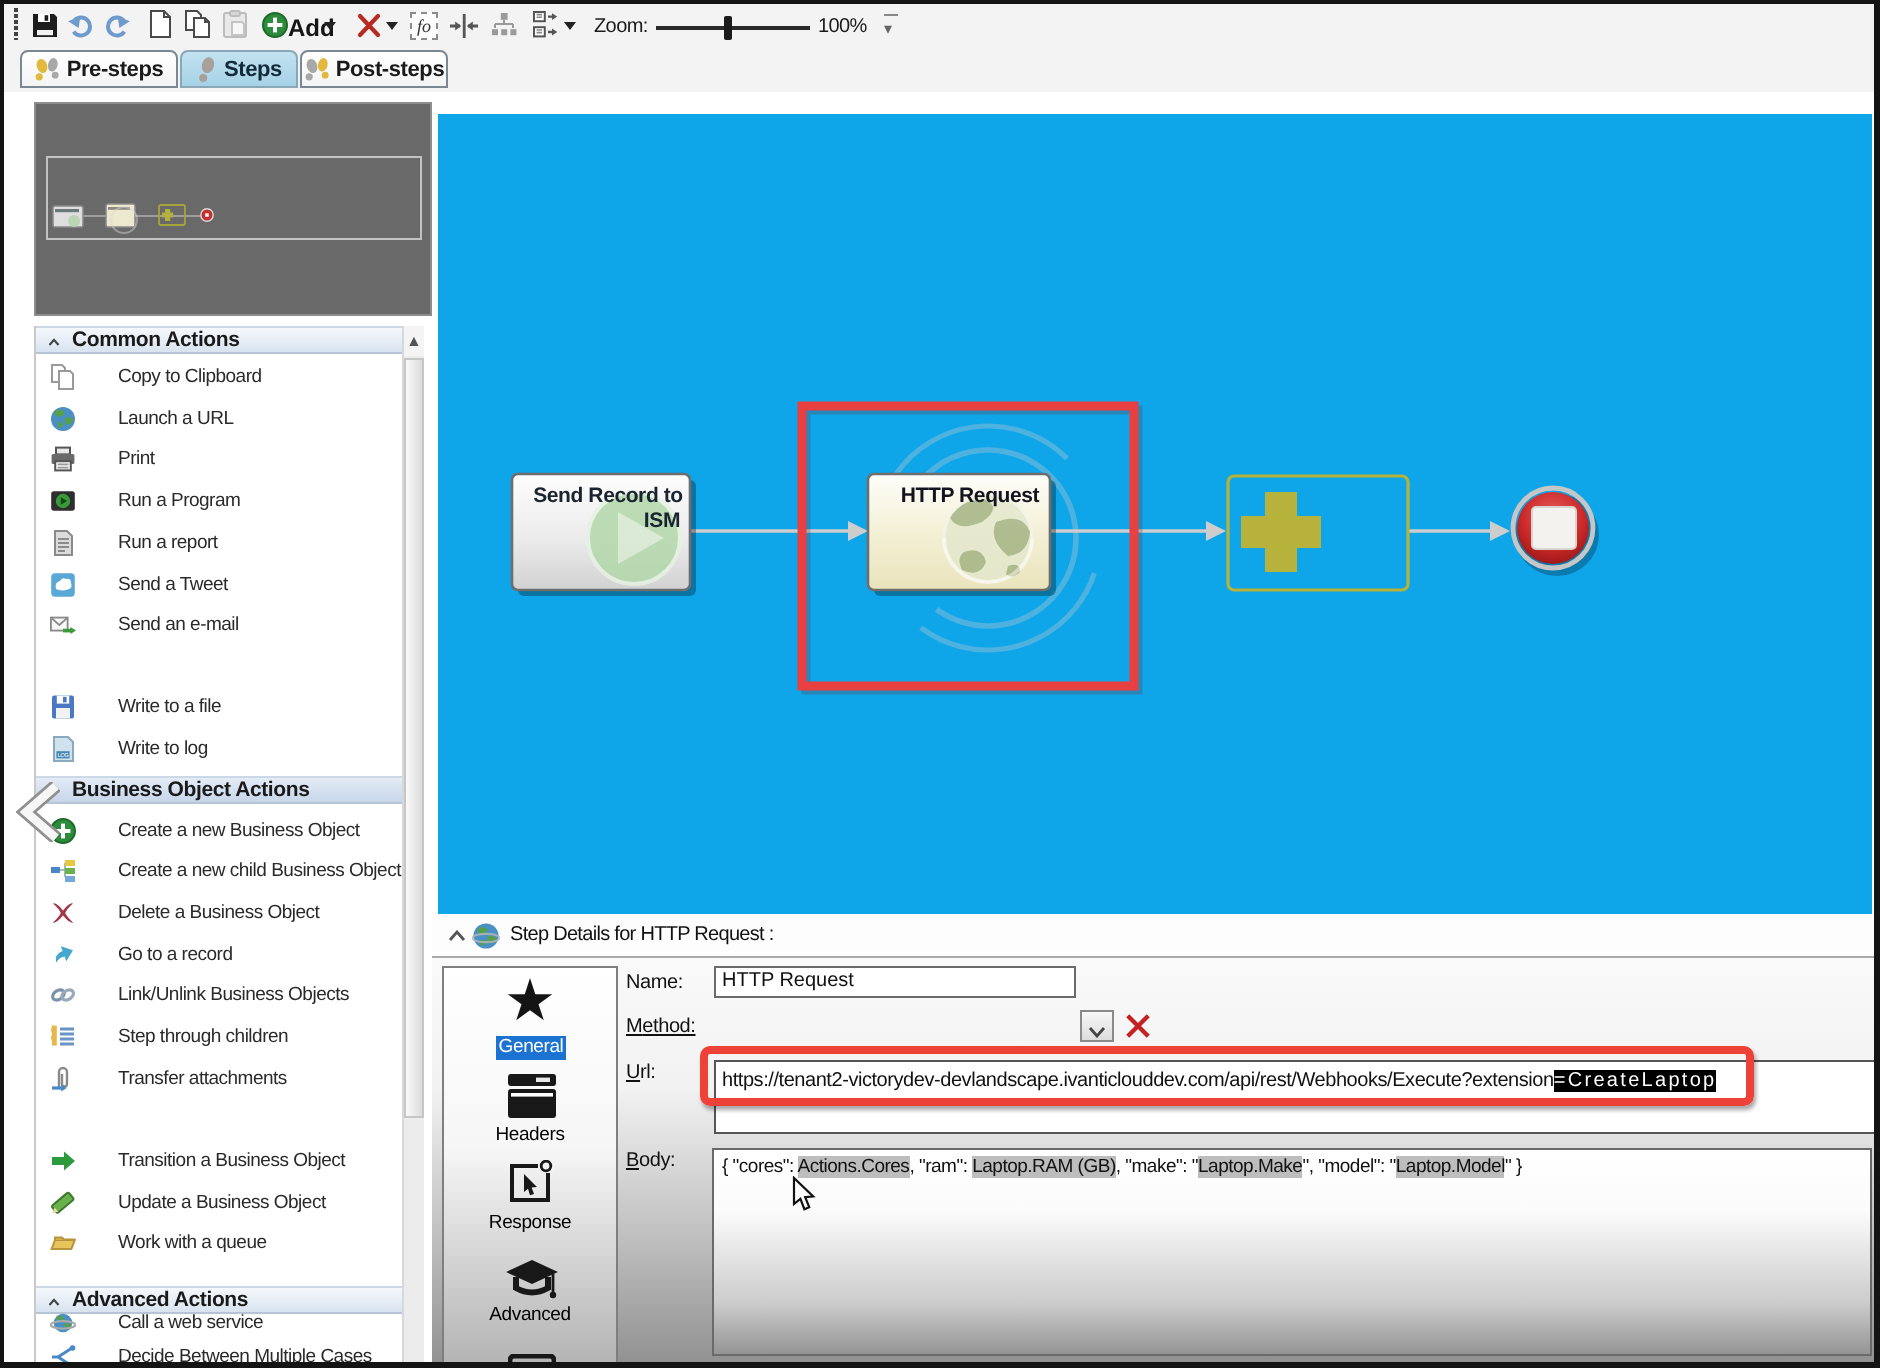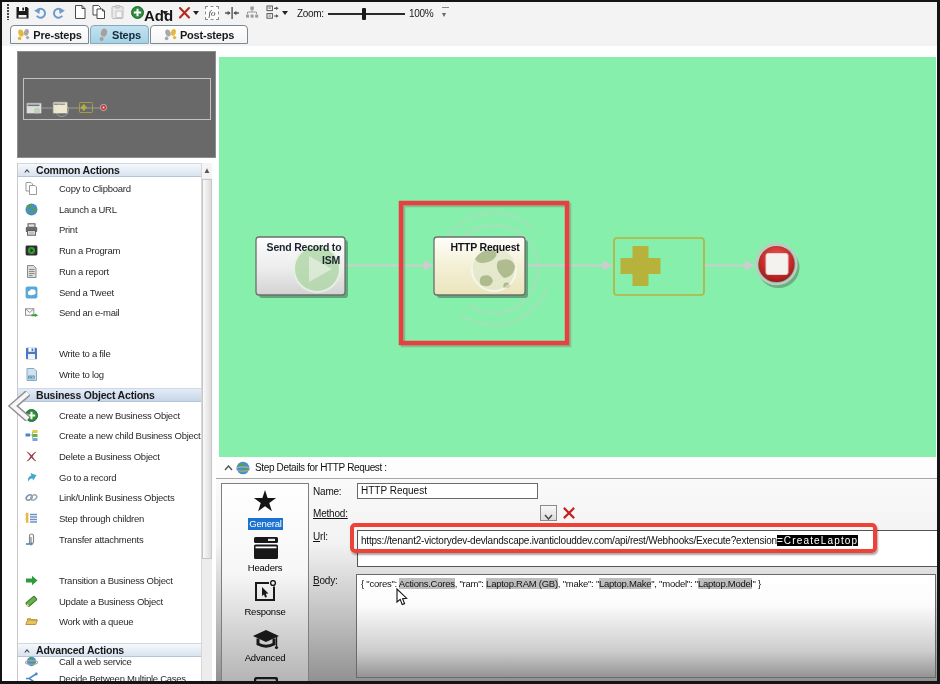--- a/index.html
+++ b/index.html
@@ -27,21 +27,21 @@
  padding-left:18px;line-height:13px;}
 .sechdr .chev{position:absolute;left:6px;top:4px;width:6px;height:6px;}
 .item{position:absolute;left:0;width:184px;height:20px;font-size:9.5px;letter-spacing:-0.25px;color:#2a2a2a;display:flex;align-items:center;}
 .item .ic{position:absolute;left:7px;top:3px;width:13px;height:13px;}
 .item .tx{position:absolute;left:41px;top:4px;white-space:nowrap;}
 #ascroll{position:absolute;right:0;top:0;width:11px;height:523px;background:#ececec;border-left:1px solid #d8d8d8;}
 #ascroll .up{position:absolute;top:0;left:0;width:10px;height:15px;background:#f4f4f4;color:#555;font-size:8px;text-align:center;line-height:15px;}
 #ascroll .th{position:absolute;top:16px;left:0;width:10px;height:380px;background:linear-gradient(90deg,#fafafa,#dcdcdc);border:1px solid #c6c6c6;}
 #collapse{position:absolute;left:6px;top:389px;z-index:5;}
 
-#canvas{position:absolute;left:217px;top:55px;width:717px;height:400px;background:#86efac;}
+#canvas{position:absolute;left:217px;top:55px;width:717px;height:400px;background:#0ea5e9;}
 
 #details{position:absolute;left:214px;top:455px;width:723px;height:229px;
  background:linear-gradient(#fcfcfc 0%,#f2f2f2 38%,#bdbdbd 72%,#8e8e8e 100%);}
 #dhdr{position:absolute;left:0;top:0;width:723px;height:22px;background:#fdfdfd;border-bottom:1px solid #a8a8a8;
  font-size:10.5px;color:#111;}
 #sidebar{position:absolute;left:5px;top:26px;width:88px;height:203px;border:1px solid #7f7f7f;
  background:linear-gradient(#ffffff 0%,#f6f6f6 45%,#b2b2b2 100%);text-align:center;}
 .sblbl{font-size:9.5px;letter-spacing:-0.2px;color:#000;}
 .flabel{position:absolute;left:97px;font-size:10px;letter-spacing:-0.2px;color:#111;}
 .finput{position:absolute;left:141px;border:1px solid #6a6a6a;background:#fff;font-size:10.5px;color:#111;
@@ -87,21 +87,21 @@
       <rect x="1" y="1.5" width="11" height="12" rx="1" fill="#e9e9e9" stroke="#bdbdbd"></rect>
       <rect x="4" y="0.5" width="5" height="2.5" rx="1" fill="#d6d6d6" stroke="#bdbdbd"></rect>
       <path d="M5 6 H10 L11 7 V12.5 H5 Z" fill="#f6f6f6" stroke="#c4c4c4"></path>
     </svg>
 
     <svg class="abs" style="left:129px;top:4px" width="13" height="13" viewBox="0 0 13 13">
       <circle cx="6.5" cy="6.5" r="6" fill="#2c8c3c" stroke="#1d6a2a"></circle>
       <rect x="5.5" y="2.8" width="2" height="7.4" fill="#fff"></rect>
         <rect x="2.8" y="5.5" width="7.4" height="2" fill="#fff"></rect>
     </svg>
-    <div class="abs" style="left:142px;top:5px;font-size:15px;font-weight:bold;color:#161616;">Add</div>
+    <div class="abs" style="left:142px;top:5px;font-size:12px;font-weight:bold;color:#161616;">Add</div>
     <span class="caret abs" style="left:160px;top:9px"></span>
 
     <svg class="abs" style="left:176px;top:4px" width="13" height="13" viewBox="0 0 13 13">
       <path d="M2 2 L11 11.5 M11 2 L2 11.5" stroke="#b62a22" stroke-width="2.1" stroke-linecap="round"></path>
     </svg>
     <span class="caret abs" style="left:191px;top:9px"></span>
 
     <div class="abs" style="left:203px;top:4px;width:14px;height:14px;border:1px dashed #8a8a8a;background:#fdfdfd;
       font-size:9px;font-style:italic;color:#333;text-align:center;line-height:12px;font-family:'Liberation Serif',serif;">fo</div>
 
@@ -147,21 +147,21 @@
         </svg>
       <span>Pre-steps</span>
     </div>
     <div class="tab sel" style="left:88px;width:59px;">
       <svg width="11" height="14" viewBox="0 0 11 14">
           <ellipse cx="6" cy="4.6" rx="3" ry="4" fill="#a8a09a" transform="rotate(16 6 4.6)"></ellipse>
           <circle cx="3.6" cy="11" r="2" fill="#a8a09a"></circle>
         </svg>
       <span>Steps</span>
     </div>
-    <div class="tab" style="left:148px;width:98px;">
+    <div class="tab" style="left:148px;width:74px;">
       <svg width="13" height="14" viewBox="0 0 13 14">
           <ellipse cx="4" cy="5" rx="2.6" ry="3.6" fill="#a8a8a8" transform="rotate(-18 4 5)"></ellipse>
           <circle cx="2.6" cy="10.4" r="1.8" fill="#a8a8a8"></circle>
           <ellipse cx="9.4" cy="4.4" rx="2.4" ry="3.4" fill="#e2b93c" transform="rotate(14 9.4 4.4)"></ellipse>
           <circle cx="10.6" cy="9.6" r="1.7" fill="#e2b93c"></circle>
         </svg>
       <span>Post-steps</span>
     </div>
   </div>
   <div id="thumb">

